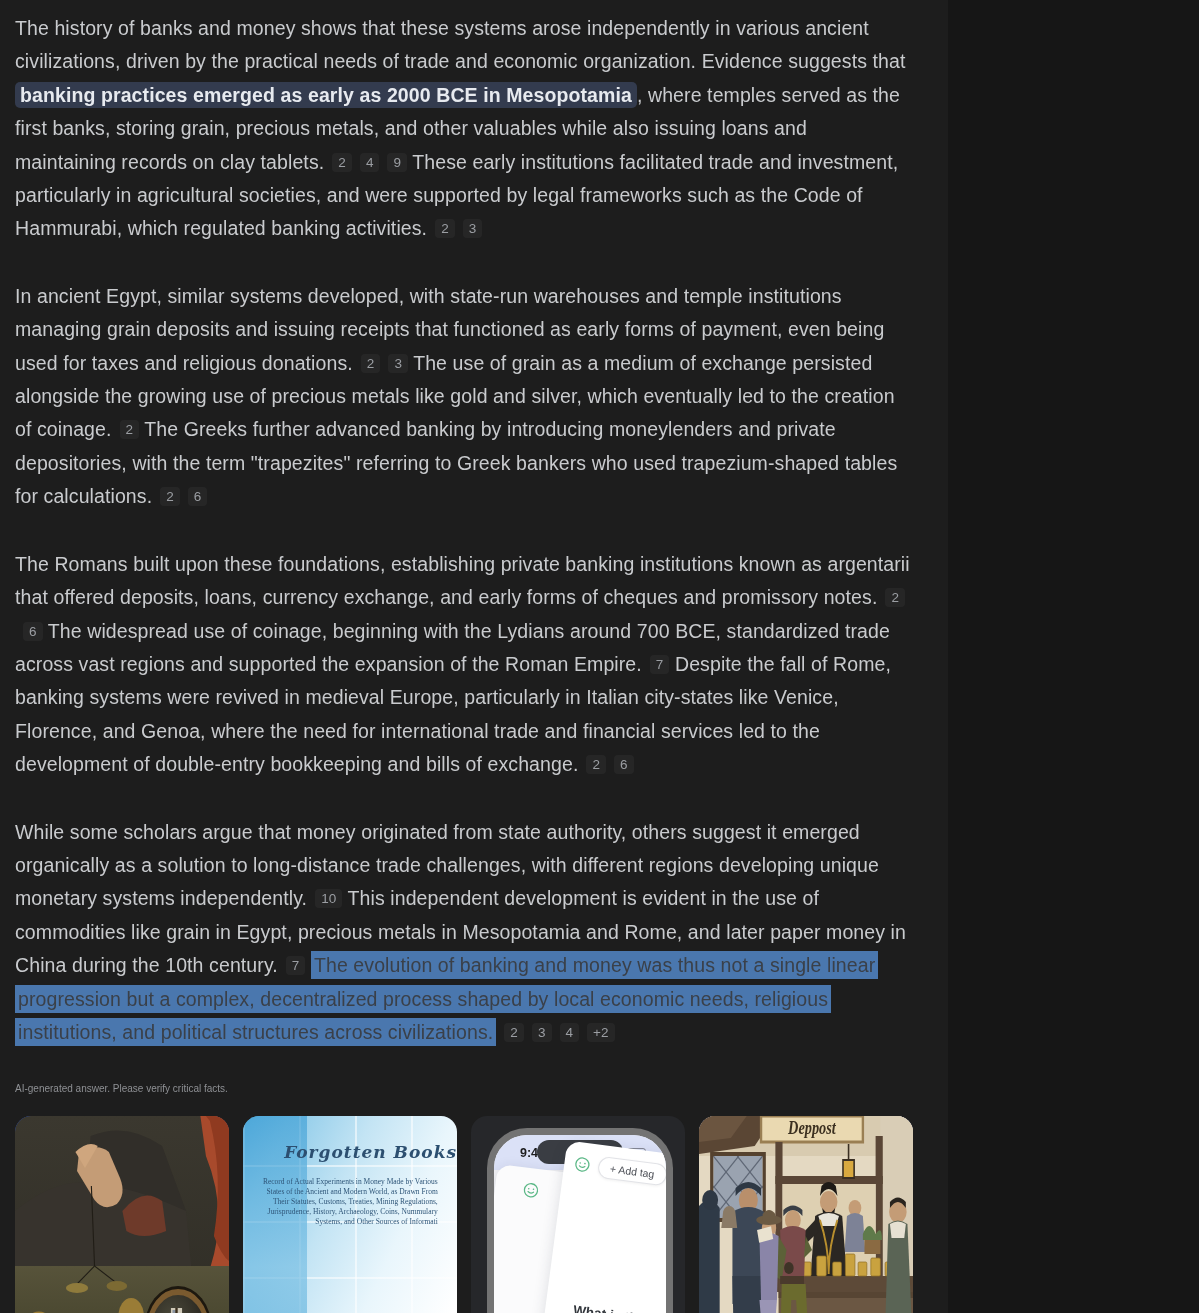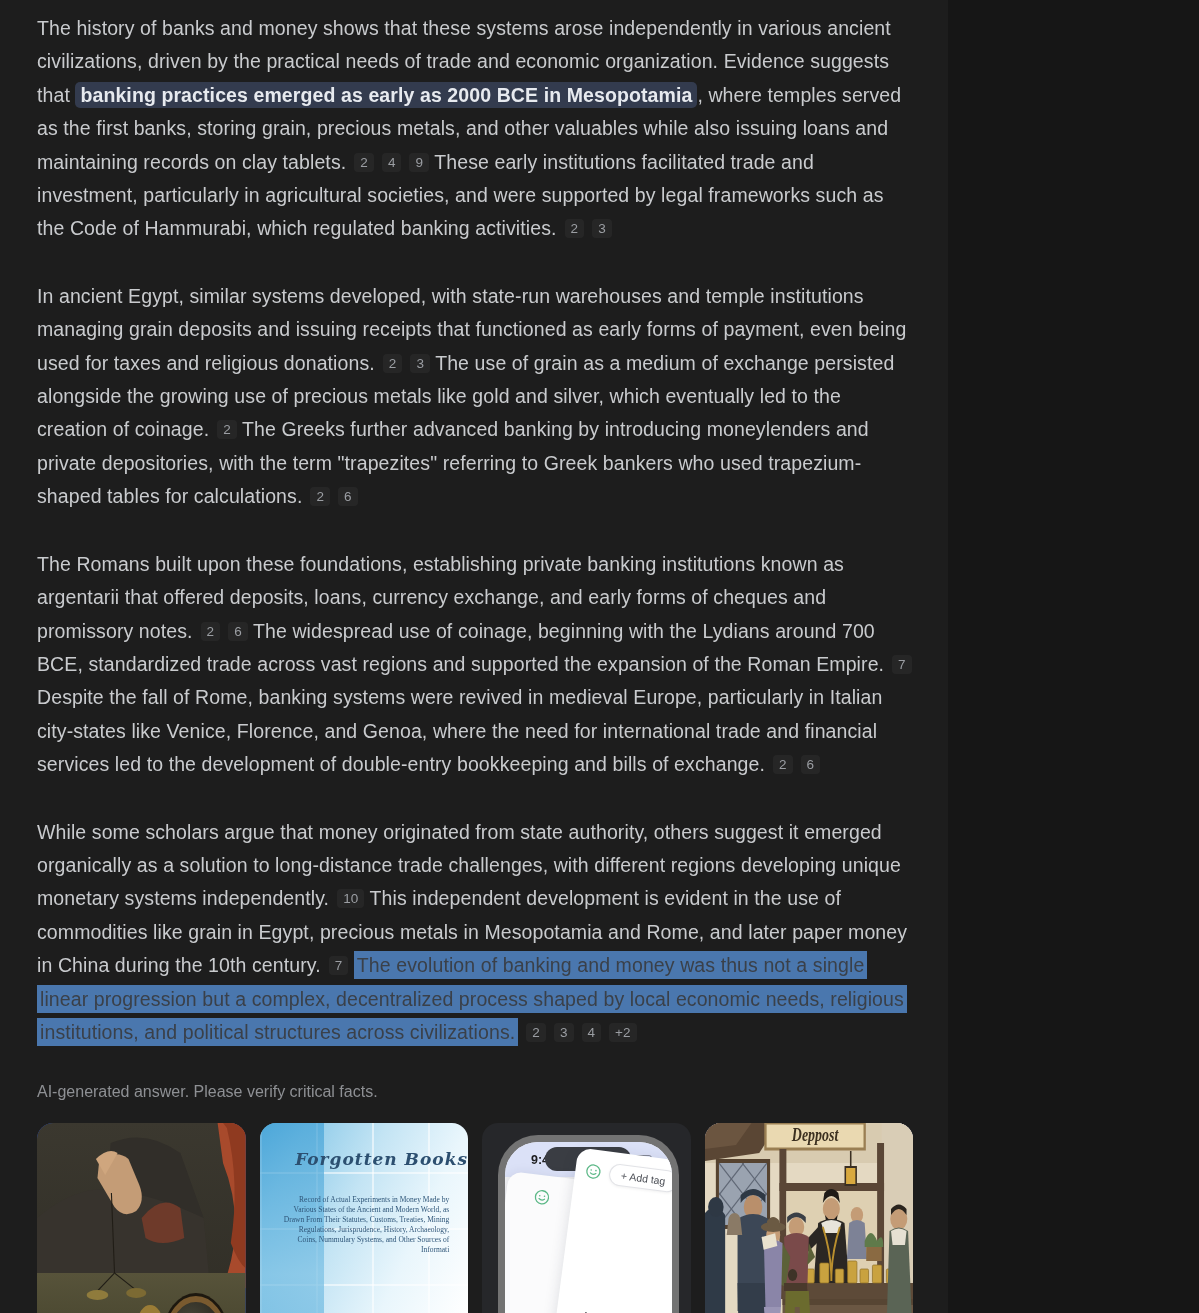--- a/index.html
+++ b/index.html
@@ -1,38 +1,38 @@
 <!DOCTYPE html>
 <html><head>
 <meta charset="utf-8">
 <style>
   * { margin:0; padding:0; box-sizing:border-box; }
   html,body { background:#161616; }
   body { width:1199px; height:1313px; overflow:hidden; font-family:"Liberation Sans", sans-serif; }
-  .page { width:948px; height:1313px; background:#1d1d1d; padding:12px 35px 0 37px; }
+  .page { width:948px; height:1313px; background:#1d1d1d; padding:12px 35px 0 15px; }
 
   
   .para { font-size:19.5px; line-height:33.4px; color:#c9cbce; margin-bottom:34px; letter-spacing:0.1px; }
   .seg-text { color:#c9cbce; }
   .seg-highlight {
     background:#333b4e; color:#e7eaef; font-weight:700;
     padding:2px 5px; border-radius:5px;
     -webkit-box-decoration-break:clone; box-decoration-break:clone;
   }
   .seg-selection {
     background:#4a77ae; color:#3a4049;
     padding:3px 3px;
     -webkit-box-decoration-break:clone; box-decoration-break:clone;
   }
   .seg-cite {
     display:inline-block; font-size:13.5px; line-height:17px; color:#9b9ea3;
     background:rgba(255,255,255,0.045); border-radius:4px;
     padding:1px 6px; margin-left:8px; vertical-align:2px; cursor:pointer;
   }
-  .disclaimer { font-size:16px; color:#8e9094; margin:6px 0 22px 0; }
+  .disclaimer { font-size:10px; color:#8e9094; margin:6px 0 22px 0; }
 
   
   .thumbs { display:flex; gap:14px; }
   .thumb {
     position:relative; flex:1; height:275px; border-radius:16px;
     overflow:hidden; background:#1d4ed8; cursor:pointer;
   }
   .thumb svg.art { position:absolute; inset:0; width:100%; height:100%; }
 
   
@@ -50,21 +50,21 @@
   .book-inner { position:absolute; inset:0; text-align:right;border-radius:7px; }
   .book-logo {
     margin-top:26px; font-family:"DejaVu Serif", serif; font-style:italic;
     font-size:17px; font-weight:700; color:#2c4f70; letter-spacing:1px;
   }
   .book-title {
     margin-top:72px; font-family:"Liberation Serif", serif; font-variant:small-caps;
     font-size:25px; line-height:30px; font-weight:700; color:#1e4063; letter-spacing:0.5px;
   }
   .book-subtitle {
-    margin:26px auto 0; width:82%; font-family:"Liberation Serif", serif;
+    margin:15px auto 0; width:82%; font-family:"Liberation Serif", serif;
     font-size:7.5px; line-height:10px; color:#2e5578;
   }
 
   
   .thumb-phone { background:#26272a; }
   .phone {
     position:absolute; left:16px; right:12px; top:12px; bottom:-40px;
     background:#737373; border-radius:40px 40px 0 0; padding:7px 7px 0 7px;
   }
   .screen {

